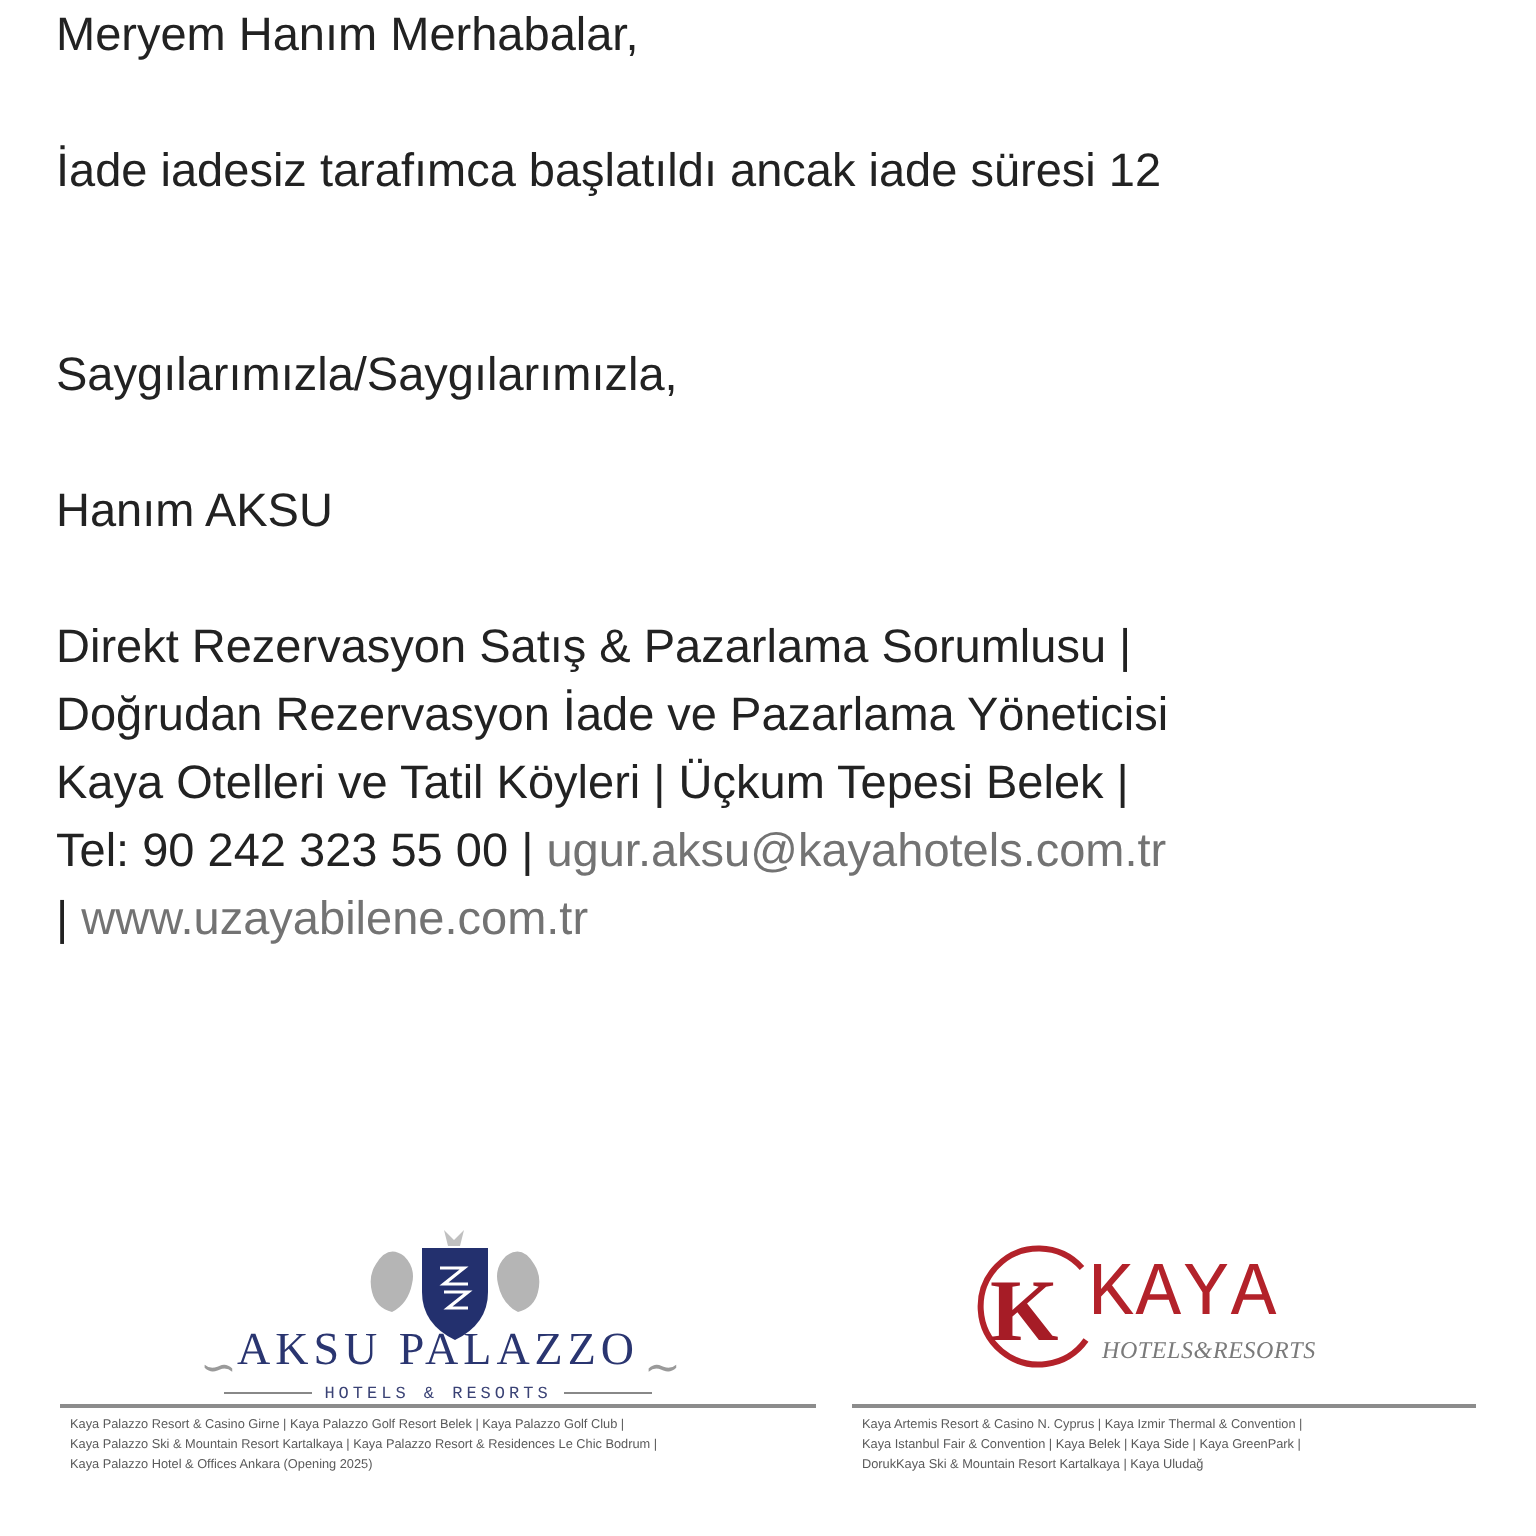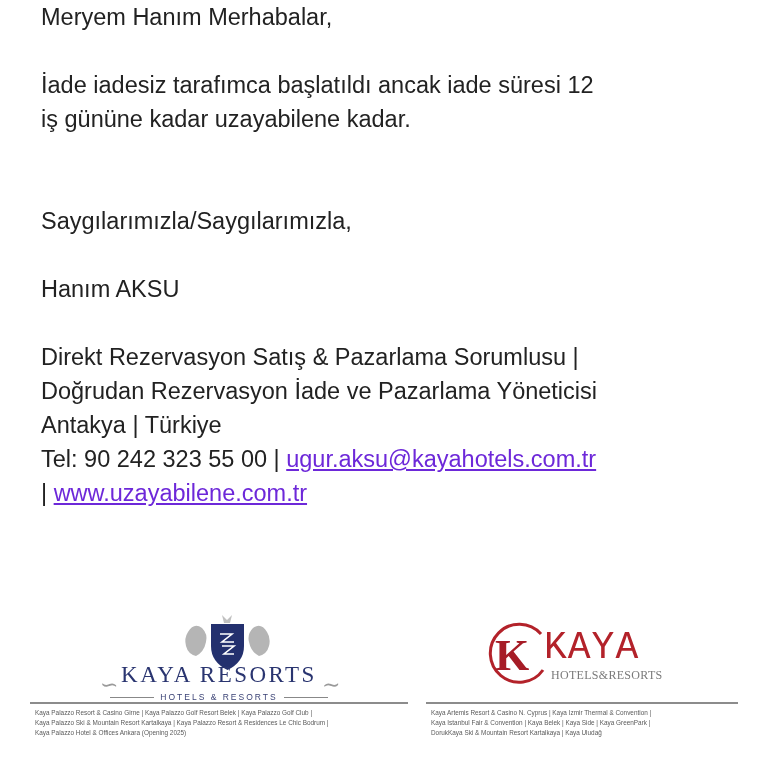--- a/index.html
+++ b/index.html
@@ -1,89 +1,88 @@
 <!DOCTYPE html>
 <html><head>
 <meta charset="utf-8">
 <style>
   html, body { margin: 0; padding: 0; background: #ffffff; }
   body { width: 768px; height: 768px; overflow: hidden; position: relative;
          font-family: "Liberation Sans", "DejaVu Sans", sans-serif; color: #222222; }
-  .email { position: absolute; left: 41px; top: 0; width: 720px; font-size: 23.5px; line-height: 34px; }
+  .email { position: absolute; left: 28px; top: 0; width: 720px; font-size: 23.5px; line-height: 34px; }
   .line { white-space: nowrap; }
   .gap1 { height: 34px; }
   .gap2 { height: 68px; }
-  a.link { color: #6d28d9; text-decoration: underline; text-underline-offset: 2px; }
+  a.link { color: #737373; text-underline-offset: 2px; }
 
   .logos { position: absolute; left: 0; top: 600px; width: 768px; height: 168px; }
   .block { position: absolute; top: 0; }
   .block.left { left: 30px; width: 378px; }
   .block.right { left: 426px; width: 316px; }
 
   .palazzo-crest { position: absolute; left: 150px; top: 12px; width: 95px; height: 60px; }
   .palazzo-name { position: absolute; left: 0; top: 62px; width: 378px; text-align: center;
                   font-family: "Liberation Serif", "DejaVu Serif", serif; font-size: 23px;
                   letter-spacing: 2.5px; color: #2a3570; }
   .palazzo-sub { position: absolute; left: 0; top: 92px; width: 378px; text-align: center;
-                 font-family: Liberation Sans, sans-serif; font-size: 8.5px;
+                 font-family: Liberation Mono, monospace; font-size: 8.5px;
                  letter-spacing: 2px; color: #3a4275; }
   .palazzo-sub::before, .palazzo-sub::after { content: ""; display: inline-block; width: 44px;
                  height: 1px; background: #888; vertical-align: middle; margin: 0 6px; }
   .swirl { position: absolute; top: 72px; font-family: "DejaVu Serif", serif; color: #9a9a9a; font-size: 22px; }
   .swirl.l { left: 70px; } .swirl.r { left: 292px; }
 
   .kaya-k { position: absolute; left: 55px; top: 22px; width: 70px; height: 62px; }
   .kaya-name { position: absolute; left: 118px; top: 28px; font-family: Liberation Mono, monospace;
                font-size: 38px; color: #b3222a; letter-spacing: 1px; line-height: 40px; }
   .kaya-sub { position: absolute; left: 125px; top: 68px; font-family: "Liberation Serif", "DejaVu Serif", serif;
-              font-size: 12px; color: #7a7a7a; letter-spacing: 0.3px; }
+              font-size: 12px; color: #7a7a7a; letter-spacing: 0.3px; font-style: italic; }
 
   .rule { position: absolute; top: 102px; height: 2px; background: #8c8c8c; }
   .block.left .rule { left: 0; width: 378px; }
   .block.right .rule { left: 0; width: 312px; }
 
   .fine { position: absolute; top: 108px; font-size: 6.4px; line-height: 10px; color: #5a5a5a; }
   .block.left .fine { left: 5px; width: 372px; }
   .block.right .fine { left: 5px; width: 308px; }
 </style>
 </head>
 <body>
 
 <div class="email">
   <div class="line">Meryem Hanım Merhabalar,</div>
   <div class="gap1"></div>
   <div class="line">İade iadesiz tarafımca başlatıldı ancak iade süresi 12</div>
-  <div class="line">iş gününe kadar uzayabilene kadar.</div>
   <div class="gap2"></div>
   <div class="line">Saygılarımızla/Saygılarımızla,</div>
   <div class="gap1"></div>
   <div class="line">Hanım AKSU</div>
   <div class="gap1"></div>
   <div class="line">Direkt Rezervasyon Satış &amp; Pazarlama Sorumlusu |</div>
   <div class="line">Doğrudan Rezervasyon İade ve Pazarlama Yöneticisi</div>
-  <div class="line">Antakya | Türkiye</div>
+  <div class="line">Kaya Otelleri ve Tatil Köyleri | Üçkum Tepesi Belek |</div>
   <div class="line">
     <span>Tel: 90 242 323 55 00 | </span><a class="link">ugur.aksu@kayahotels.com.tr</a>
   </div>
   <div class="line">
     <span>| </span><a class="link">www.uzayabilene.com.tr</a>
   </div>
 </div>
 
 <div class="logos">
   <div class="block left">
     <svg class="palazzo-crest" viewBox="0 0 95 60">
       <path d="M8 20 q6 -10 14 -4 q6 6 4 14 q-2 10 -10 14 q-8 -2 -10 -10 q-2 -8 2 -14z" fill="#b5b5b5"></path>
       <path d="M87 20 q-6 -10 -14 -4 q-6 6 -4 14 q2 10 10 14 q8 -2 10 -10 q2 -8 -2 -14z" fill="#b5b5b5"></path>
       <path d="M42 3 l5 5 l5 -5 l-2 8 h-6z" fill="#c0c0c0"></path>
       <path d="M31 12 h33 v22 q0 16 -16.5 24 q-16.5 -8 -16.5 -24z" fill="#23306e"></path>
       <path d="M40 22 h12 l-10 8 h12 M42 34 h12 l-10 8 h10" stroke="#ffffff" stroke-width="1.6" fill="none"></path>
     </svg>
     <span class="swirl l">∽</span>
-    <div class="palazzo-name">KAYA RESORTS</div>
+    <div class="palazzo-name">AKSU PALAZZO</div>
     <div class="palazzo-sub">HOTELS &amp; RESORTS</div>
     <span class="swirl r">∼</span>
     <div class="rule"></div>
     <div class="fine">
       <div>Kaya Palazzo Resort &amp; Casino Girne | Kaya Palazzo Golf Resort Belek | Kaya Palazzo Golf Club |</div>
       <div>Kaya Palazzo Ski &amp; Mountain Resort Kartalkaya |  Kaya Palazzo Resort &amp; Residences Le Chic Bodrum |</div>
       <div>Kaya Palazzo Hotel &amp; Offices Ankara (Opening 2025)</div>
     </div>
   </div>
 

